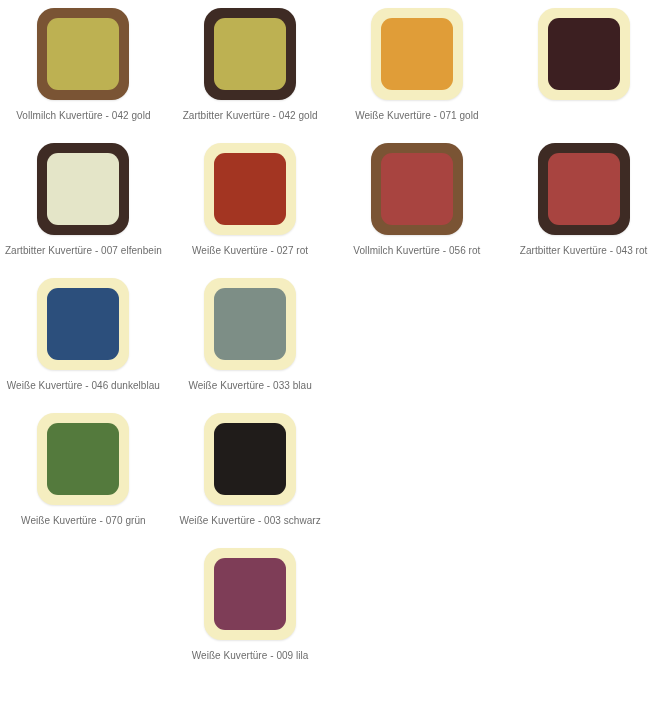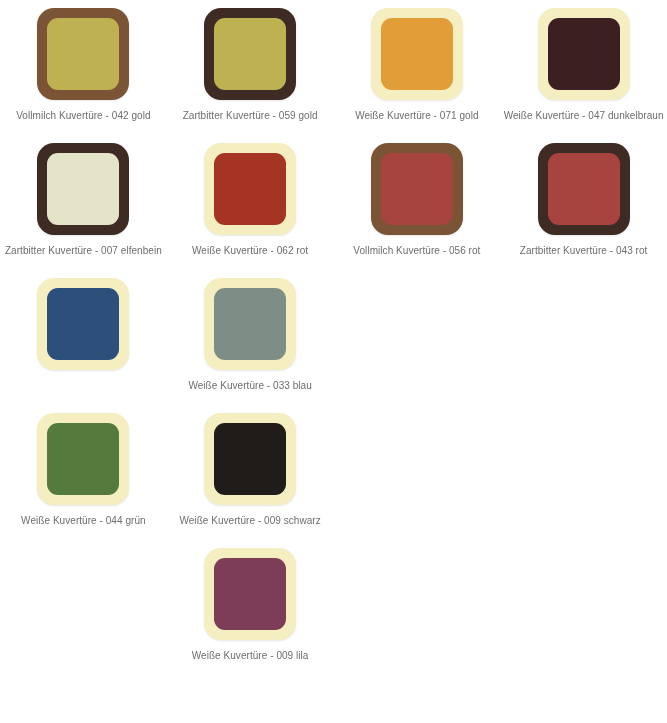--- a/index.html
+++ b/index.html
@@ -67,62 +67,62 @@
     <div class="swatch-cell">
       <div class="swatch-tile" style="background: rgb(122, 84, 52);">
         <div class="swatch-fill" style="background: rgb(189, 177, 82);"></div>
       </div>
       <div class="swatch-label">Vollmilch Kuvertüre - 042 gold</div>
     </div>
     <div class="swatch-cell">
       <div class="swatch-tile" style="background: rgb(62, 43, 36);">
         <div class="swatch-fill" style="background: rgb(189, 177, 82);"></div>
       </div>
-      <div class="swatch-label">Zartbitter Kuvertüre - 059 gold</div>
+      <div class="swatch-label">Zartbitter Kuvertüre - 042 gold</div>
     </div>
     <div class="swatch-cell">
       <div class="swatch-tile" style="background: rgb(245, 238, 192);">
         <div class="swatch-fill" style="background: rgb(224, 157, 56);"></div>
       </div>
       <div class="swatch-label">Weiße Kuvertüre - 071 gold</div>
     </div>
     <div class="swatch-cell">
       <div class="swatch-tile" style="background: rgb(245, 238, 192);">
         <div class="swatch-fill" style="background: rgb(60, 31, 33);"></div>
       </div>
-      <div class="swatch-label">Weiße Kuvertüre - 047 dunkelbraun</div>
     </div>
     <div class="swatch-cell">
       <div class="swatch-tile" style="background: rgb(62, 43, 36);">
         <div class="swatch-fill" style="background: rgb(228, 229, 200);"></div>
       </div>
       <div class="swatch-label">Zartbitter Kuvertüre - 007 elfenbein</div>
     </div>
     <div class="swatch-cell">
       <div class="swatch-tile" style="background: rgb(245, 238, 192);">
         <div class="swatch-fill" style="background: rgb(163, 53, 34);"></div>
       </div>
-      <div class="swatch-label">Weiße Kuvertüre - 062 rot</div>
+      <div class="swatch-label">Weiße Kuvertüre - 027 rot</div>
     </div>
     <div class="swatch-cell">
       <div class="swatch-tile" style="background: rgb(122, 84, 52);">
         <div class="swatch-fill" style="background: rgb(168, 68, 64);"></div>
       </div>
       <div class="swatch-label">Vollmilch Kuvertüre - 056 rot</div>
     </div>
     <div class="swatch-cell">
       <div class="swatch-tile" style="background: rgb(62, 43, 36);">
         <div class="swatch-fill" style="background: rgb(168, 68, 64);"></div>
       </div>
       <div class="swatch-label">Zartbitter Kuvertüre - 043 rot</div>
     </div>
     <div class="swatch-cell">
       <div class="swatch-tile" style="background: rgb(245, 238, 192);">
         <div class="swatch-fill" style="background: rgb(44, 79, 124);"></div>
       </div>
+      <div class="swatch-label">Weiße Kuvertüre - 046 dunkelblau</div>
     </div>
     <div class="swatch-cell">
       <div class="swatch-tile" style="background: rgb(245, 238, 192);">
         <div class="swatch-fill" style="background: rgb(125, 142, 134);"></div>
       </div>
       <div class="swatch-label">Weiße Kuvertüre - 033 blau</div>
     </div>
     <div class="swatch-cell is-empty">
       <div class="swatch-tile" style="background: rgb(255, 255, 255);">
         <div class="swatch-fill" style="background: rgb(255, 255, 255);"></div>
@@ -132,27 +132,27 @@
     <div class="swatch-cell is-empty">
       <div class="swatch-tile" style="background: rgb(255, 255, 255);">
         <div class="swatch-fill" style="background: rgb(255, 255, 255);"></div>
       </div>
       <div class="swatch-label"></div>
     </div>
     <div class="swatch-cell">
       <div class="swatch-tile" style="background: rgb(245, 238, 192);">
         <div class="swatch-fill" style="background: rgb(84, 122, 61);"></div>
       </div>
-      <div class="swatch-label">Weiße Kuvertüre - 044 grün</div>
+      <div class="swatch-label">Weiße Kuvertüre - 070 grün</div>
     </div>
     <div class="swatch-cell">
       <div class="swatch-tile" style="background: rgb(245, 238, 192);">
         <div class="swatch-fill" style="background: rgb(32, 28, 26);"></div>
       </div>
-      <div class="swatch-label">Weiße Kuvertüre - 009 schwarz</div>
+      <div class="swatch-label">Weiße Kuvertüre - 003 schwarz</div>
     </div>
     <div class="swatch-cell is-empty">
       <div class="swatch-tile" style="background: rgb(255, 255, 255);">
         <div class="swatch-fill" style="background: rgb(255, 255, 255);"></div>
       </div>
       <div class="swatch-label"></div>
     </div>
     <div class="swatch-cell is-empty">
       <div class="swatch-tile" style="background: rgb(255, 255, 255);">
         <div class="swatch-fill" style="background: rgb(255, 255, 255);"></div>

